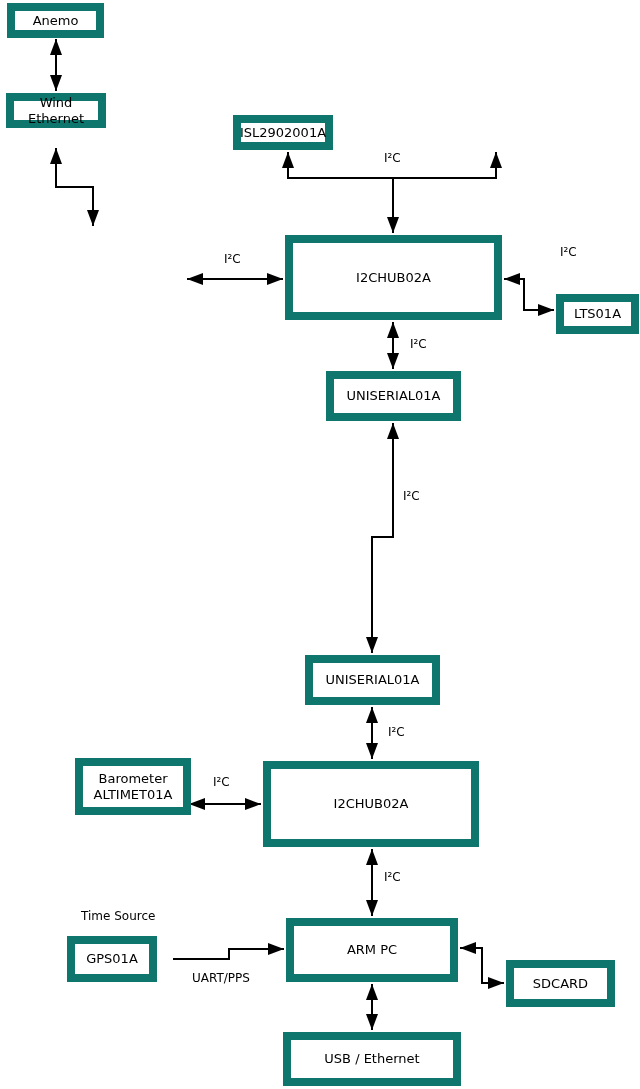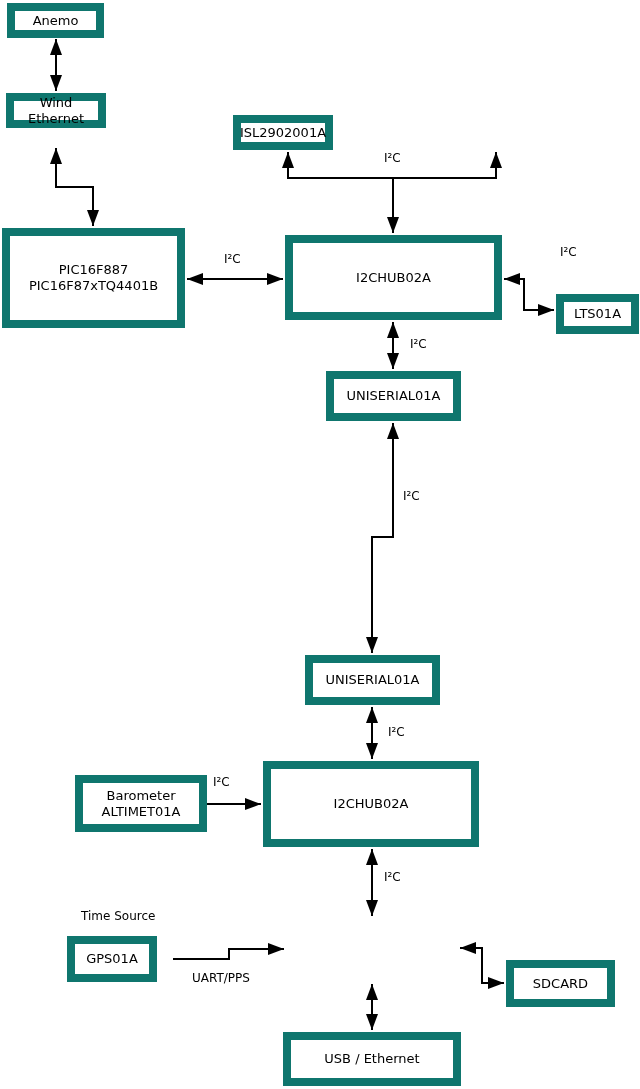--- a/index.html
+++ b/index.html
@@ -51,24 +51,20 @@
 
   <div class="node" style="left:7px;top:3px;width:97px;height:35px">
     <span>Anemo</span>
   </div>
 
   <div class="node" style="left:6px;top:93px;width:100px;height:35px">
     <span>Wind</span>
     <span>Ethernet</span>
   </div>
 
-  <div class="node" style="left:2px;top:228px;width:183px;height:100px">
-    <span>PIC16F887</span>
-    <span>PIC16F87xTQ4401B</span>
-  </div>
 
   <div class="node" style="left:233px;top:115px;width:100px;height:35px">
     <span>ISL2902001A</span>
   </div>
 
 
   <div class="node" style="left:285px;top:235px;width:217px;height:85px">
     <span>I2CHUB02A</span>
   </div>
 
@@ -81,29 +77,32 @@
   </div>
 
   <div class="node" style="left:305px;top:655px;width:135px;height:50px">
     <span>UNISERIAL01A</span>
   </div>
 
   <div class="node" style="left:263px;top:761px;width:216px;height:86px">
     <span>I2CHUB02A</span>
   </div>
 
-  <div class="node" style="left:75px;top:775px;width:132px;height:57px">
+  <div class="node" style="left:75px;top:758px;width:116px;height:57px">
     <span>Barometer</span>
     <span>ALTIMET01A</span>
   </div>
 
   <div class="node" style="left:67px;top:936px;width:90px;height:46px">
     <span>GPS01A</span>
   </div>
 
+  <div class="node" style="left:286px;top:918px;width:172px;height:64px">
+    <span>ARM PC</span>
+  </div>
 
   <div class="node" style="left:506px;top:960px;width:109px;height:47px">
     <span>SDCARD</span>
   </div>
 
   <div class="node" style="left:283px;top:1032px;width:178px;height:54px">
     <span>USB / Ethernet</span>
   </div>
 
   <span class="lbl" style="left:384px;top:151px">I²C</span>

